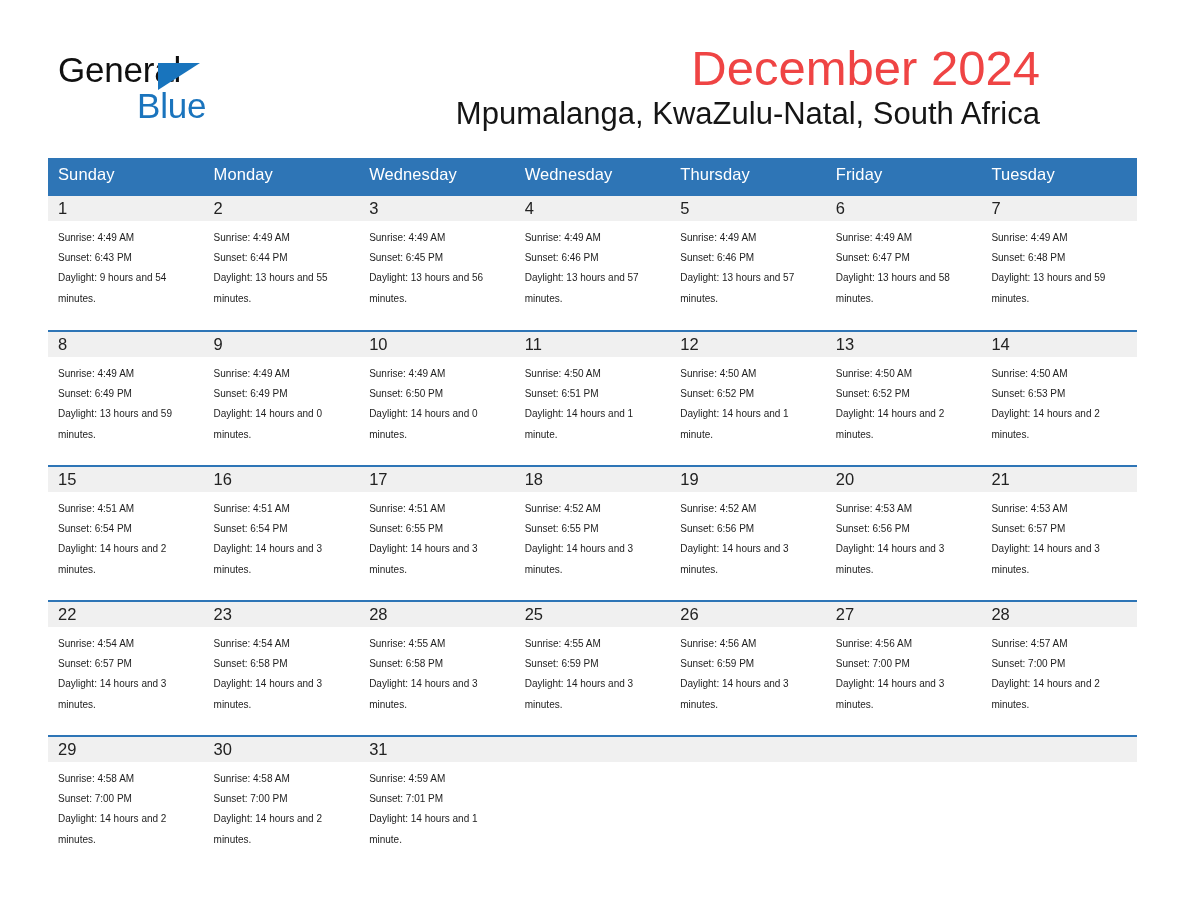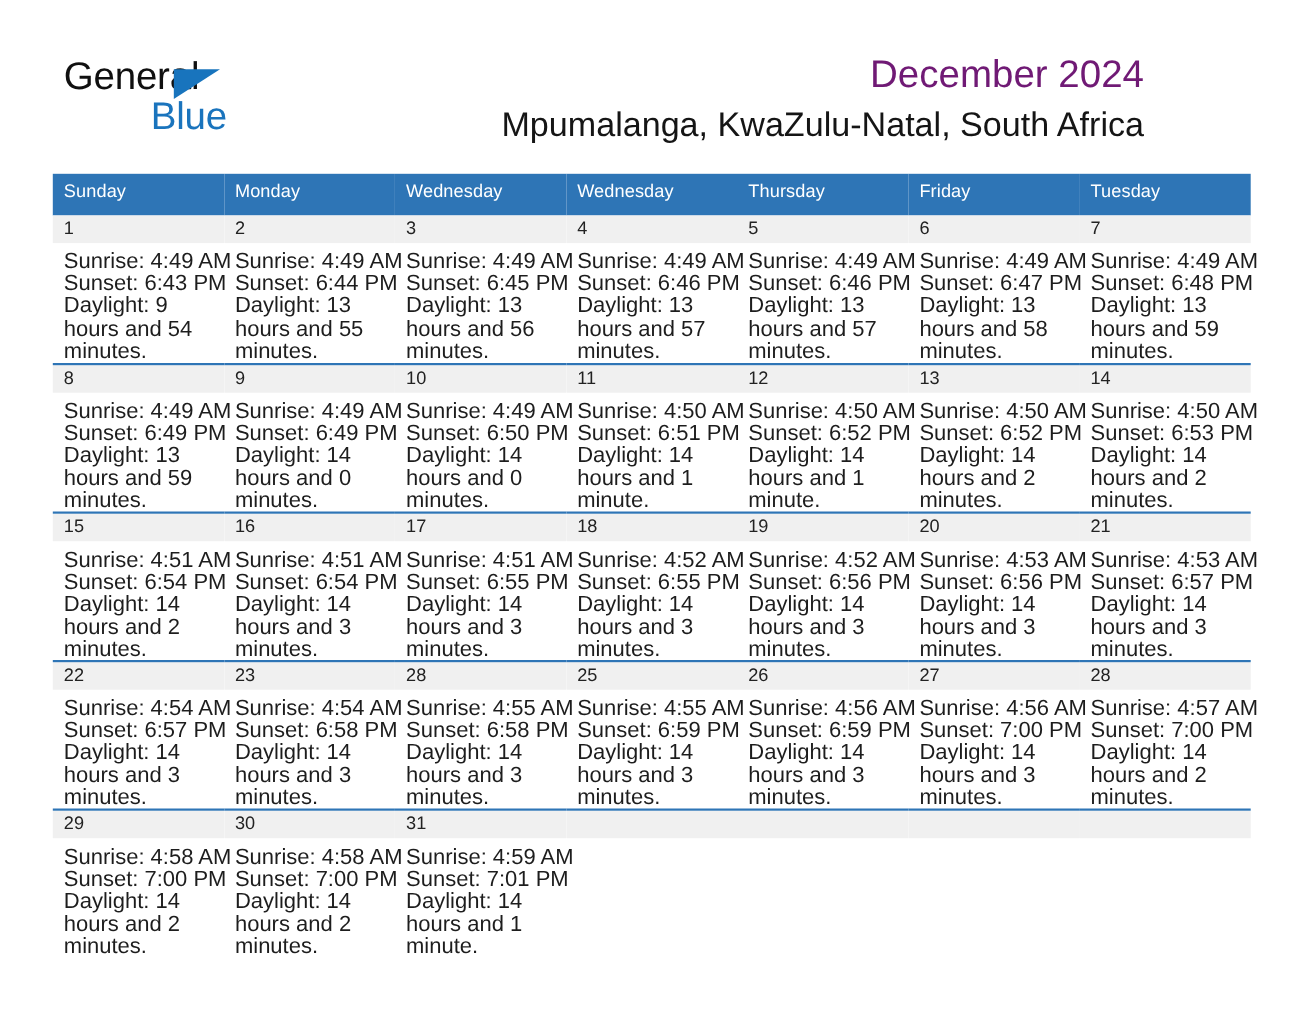--- a/index.html
+++ b/index.html
@@ -66,23 +66,23 @@
     margin-left: 24px;
   }
 
   .titles {
     position: absolute;
     right: 0;
     top: 0;
     text-align: right;
   }
   .cal-title {
-    font-size: 35px;
+    font-size: 49px;
     line-height: 52px;
-    color: #701a75;
+    color: #ef4444;
     font-weight: 400;
     letter-spacing: 0px;
     white-space: nowrap;
   }
   .cal-subtitle {
     font-size: 31px;
     line-height: 34px;
     color: #151515;
     font-weight: 400;
     white-space: nowrap;
@@ -130,21 +130,21 @@
     line-height: 25px;
     padding-left: 10px;
     font-size: 16.5px;
     color: #222222;
   }
   .daynum.blank {
     color: transparent;
   }
   .cellbody {
     padding: 7px 8px 0 10px;
-    font-size: 20px;
+    font-size: 10px;
     line-height: 20.2px;
     color: #1d1d1d;
   }
   .cellbody div {
     white-space: nowrap;
   }
   .cellbody .daylight-wrap {
     white-space: normal;
   }
 </style>

